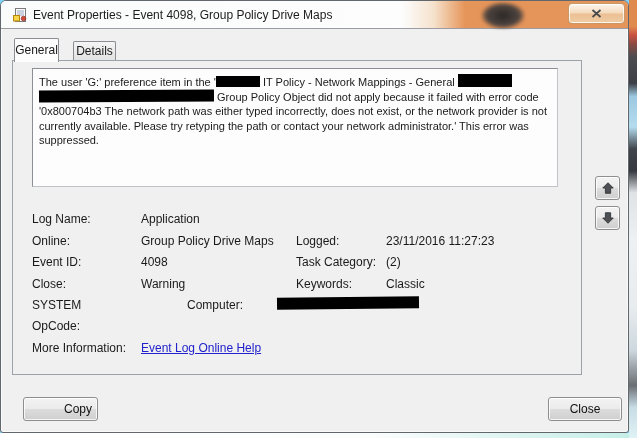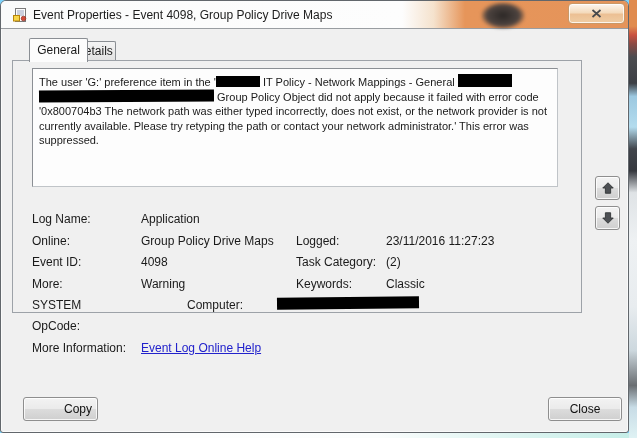--- a/index.html
+++ b/index.html
@@ -30,25 +30,25 @@
   .title-text { position:absolute; left:32px; top:7px; font-size:12px; color:#1c1c1c; white-space:nowrap; }
   .close-btn { position:absolute; left:567px; top:2px; width:57px; height:21px;
     border:1px solid #c99867; border-radius:4px; cursor:default;
     background:linear-gradient(180deg,#fdf7f0 0%,#f4dbbd 45%,#ecc094 55%,#f0cda4 100%);
     box-shadow:inset 0 0 0 1px rgba(255,255,255,.8);
     display:flex; align-items:center; justify-content:center; }
 
   
   .tab { position:absolute; font-size:12px; color:#1a1a1a; text-align:center;
     border:1px solid #8a8e93; border-bottom:none; border-radius:2px 2px 0 0; cursor:default; }
-  .tab-general { left:28px; top:37px; width:59px; height:24px; line-height:23px; background:#fcfcfc; z-index:3; }
+  .tab-general { left:13px; top:37px; width:45px; height:24px; line-height:23px; background:#fcfcfc; z-index:3; }
   .tab-details { left:72px; top:40px; width:43px; height:19px; line-height:18px;
     background:linear-gradient(180deg,#f4f4f4,#e2e2e2); z-index:1; }
 
-  .tab-panel { position:absolute; left:11px; top:59px; width:570px; height:253px;
+  .tab-panel { position:absolute; left:11px; top:59px; width:570px; height:315px;
     border:1px solid #9da2a8; background:var(--dialog-bg,#f0f0f0); z-index:2;text-decoration:underline; }
 
   
   .desc-box { position:absolute; left:19px; top:7px; width:526px; height:119px;
     border:1px solid #8b8f94; border-right-color:#c0c4c8; border-bottom-color:#c0c4c8;
     background:#fdfdfd; padding:5px 6px; overflow:hidden; }
   .desc-text { font-size:11px; line-height:14.6px; color:#1a1a1a; }
   .redact { display:inline-block; background:var(--redaction,#000); height:11px; vertical-align:-1px; }
   .r1 { width:44px; }
   .r2 { width:54px; height:13px; }
@@ -126,21 +126,21 @@
         </div>
 
         <div class="frow">
           <span class="fl1">Event ID:</span>
           <span class="fv1">4098</span>
           <span class="fl2">Task Category:</span>
           <span class="fv2">(2)</span>
         </div>
 
         <div class="frow">
-          <span class="fl1">More:</span>
+          <span class="fl1">Close:</span>
           <span class="fv1">Warning</span>
           <span class="fl2">Keywords:</span>
           <span class="fv2">Classic</span>
         </div>
 
         <div class="frow">
           <span class="fv1">SYSTEM</span>
           <span class="fl2">Computer:</span>
           <span class="fv2"><span class="computer-redact"></span></span>
         </div>

